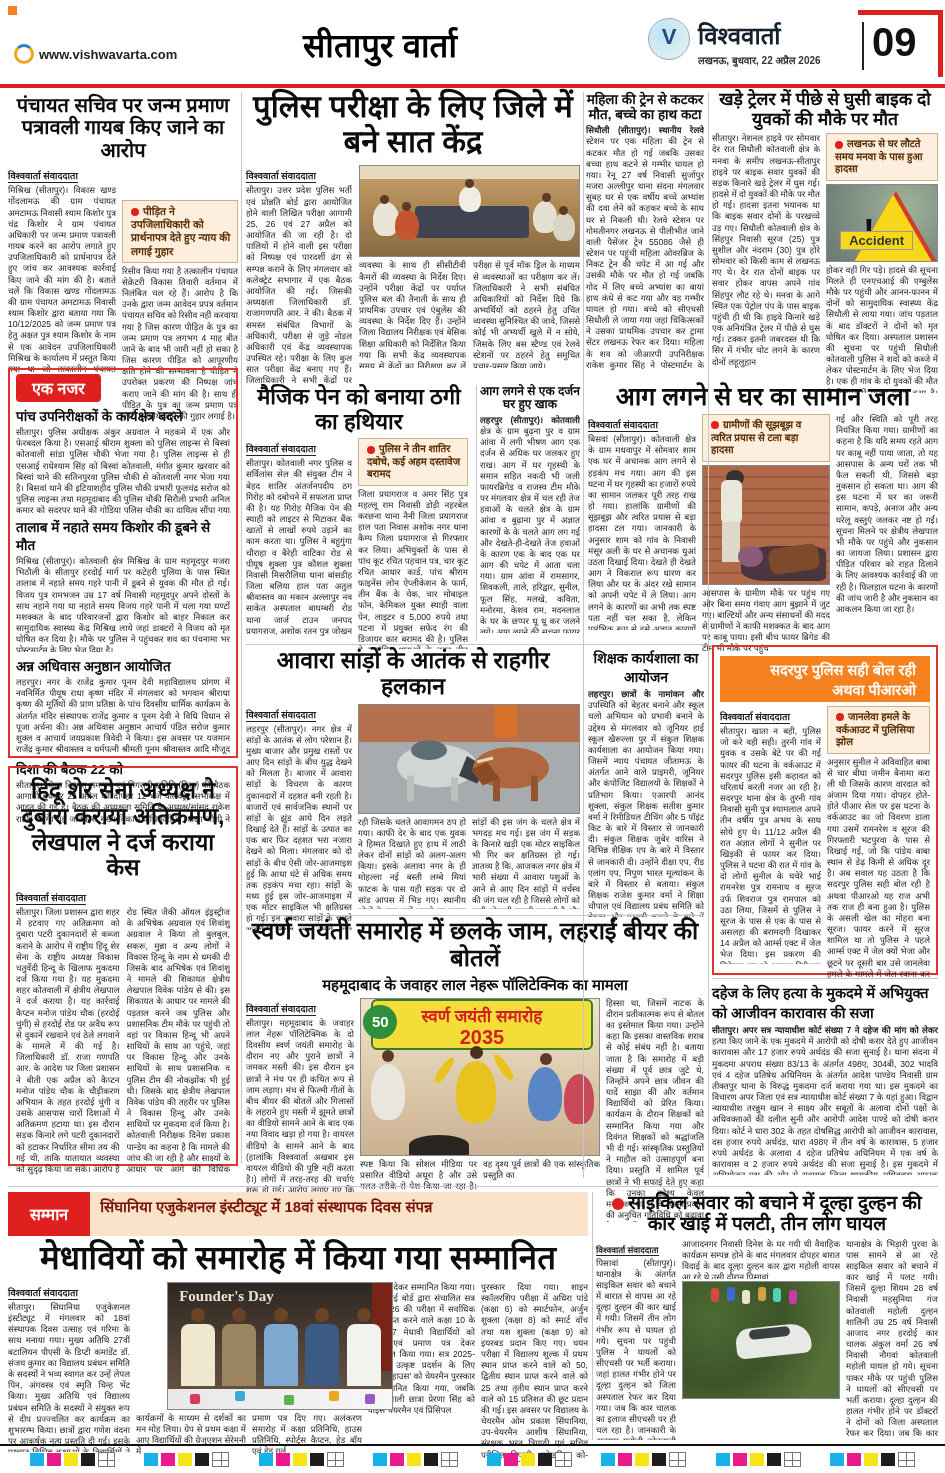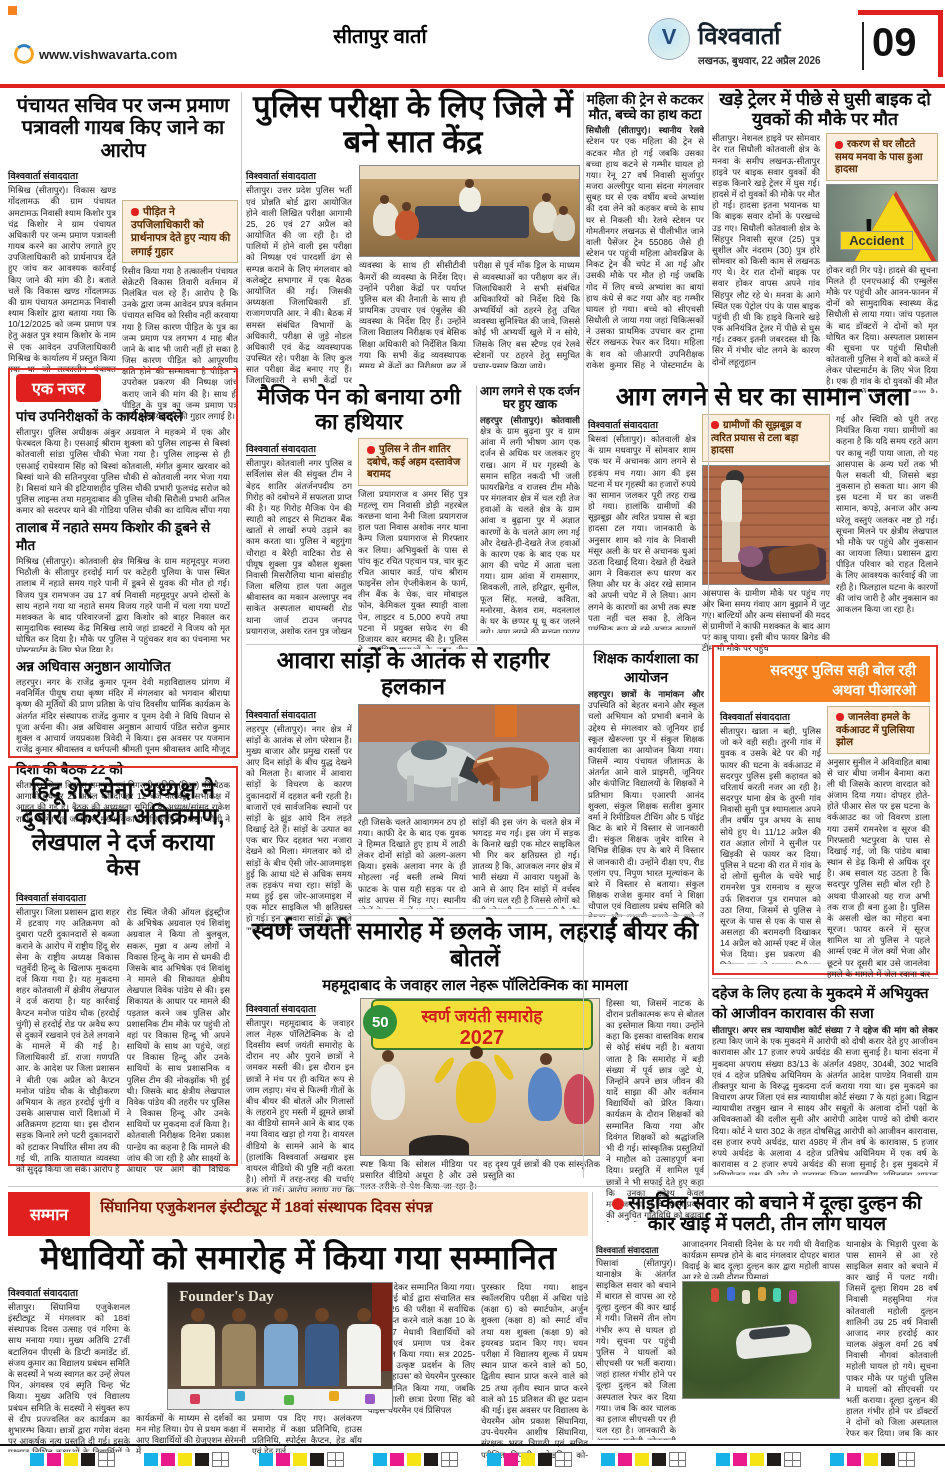--- a/index.html
+++ b/index.html
@@ -3,21 +3,21 @@
 <meta charset="utf-8">
 <style>
   html,body{margin:0;padding:0;background:#ffffff;}
   #page{position:relative;width:945px;height:1473px;background:#fff;overflow:hidden;
         font-family:"Liberation Sans","DejaVu Sans",sans-serif;color:#1c1c1c;}
   .abs{position:absolute;}
   
   .corner-mark{width:9px;height:9px;background:#f4831f;}
   .site{font-weight:bold;font-size:13px;color:#222;display:flex;align-items:center;gap:5px;}
   .e-logo{width:20px;height:20px;border-radius:50%;border:3px solid #f4a21f;border-top-color:#2a7fc1;display:inline-block;box-sizing:border-box;}
-  .edition-title{font-size:20px;font-weight:bold;color:#000;}
+  .edition-title{font-size:33px;font-weight:bold;color:#000;}
   .masthead-logo{width:40px;height:40px;border-radius:50%;background:radial-gradient(circle at 35% 35%,#bfe3f5,#e8f4ec);border:1px solid #9ab;position:relative;}
   .masthead-logo .v{position:absolute;left:0;right:0;top:5px;text-align:center;font-weight:bold;font-size:22px;color:#234a7a;}
   .masthead-name{font-size:24px;font-weight:bold;color:#17212b;}
   .masthead-date{font-size:10px;font-weight:bold;color:#333;margin-top:2px;}
   .pageno{font-size:40px;font-weight:bold;color:#111;line-height:1;}
   .pageno-bracket{border-top:5px solid #e01f1f;border-right:5px solid #e01f1f;width:80px;height:62px;}
   .pageno-sep{width:2px;height:48px;background:#222;}
   .red-rule{height:4px;background:#e01f1f;}
   
   .hl-box{background:#fdeedd;border:1px solid #c9b28c;padding:4px 6px 4px 8px;font-weight:bold;color:#5b2d00;line-height:1.25;}
@@ -162,21 +162,21 @@
   <div class="abs" style="left:586px;top:92px;width:118px;height:286px;">
     <div class="headline" style="font-size:13.5px;">महिला की ट्रेन से कटकर मौत, बच्चे का हाथ कटा</div>
     <div class="col first-line-bold" style="height:246px;margin-top:3px;">सिधौली (सीतापुर)। स्थानीय रेलवे स्टेशन पर एक महिला की ट्रेन से कटकर मौत हो गई जबकि उसका बच्चा हाथ कटने से गम्भीर घायल हो गया। रेनू 27 वर्ष निवासी सुर्जापुर मजरा अल्लीपुर थाना संदना मंगलवार सुबह घर से एक वर्षीय बच्चे अभ्यांश की दवा लेने को कहकर बच्चे के साथ घर से निकली थी। रेलवे स्टेशन पर गोमतीनगर लखनऊ से पीलीभीत जाने वाली पैसेंजर ट्रेन 55086 जैसे ही स्टेशन पर पहुंची महिला ओवरब्रिज के निकट ट्रेन की चपेट में आ गई और उसकी मौके पर मौत हो गई जबकि गोद में लिए बच्चे अभ्यांश का बायां हाथ कंधे से कट गया और वह गम्भीर घायल हो गया। बच्चे को सीएचसी सिधौली ले जाया गया जहां चिकित्सकों ने उसका प्राथमिक उपचार कर ट्रामा सेंटर लखनऊ रेफर कर दिया। महिला के शव को जीआरपी उपनिरीक्षक राकेश कुमार सिंह ने पोस्टमार्टम के लिए भेजने की कार्रवाई की।</div>
   </div>
 
   <div class="abs" style="left:712px;top:90px;width:226px;height:288px;">
     <div class="headline" style="font-size:17.5px;">खड़े ट्रेलर में पीछे से घुसी बाइक दो युवकों की मौके पर मौत</div>
     <div style="display:flex;gap:6px;margin-top:4px;">
       <div class="col" style="width:104px;height:238px;">सीतापुर। नेशनल हाइवे पर सोमवार देर रात सिधौली कोतवाली क्षेत्र के मनवा के समीप लखनऊ-सीतापुर हाइवे पर बाइक सवार युवकों की सड़क किनारे खड़े ट्रेलर में घुस गई। हादसे में दो युवकों की मौके पर मौत हो गई। हादसा इतना भयानक था कि बाइक सवार दोनों के परखच्चे उड़ गए। सिधौली कोतवाली क्षेत्र के सिंहपुर निवासी सूरज (25) पुत्र सुशील और नंदराम (30) पुत्र होरे सोमवार को किसी काम से लखनऊ गए थे। देर रात दोनों बाइक पर सवार होकर वापस अपने गांव सिंहपुर लौट रहे थे। मनवा के आगे स्थित एक पेट्रोल पंप के पास बाइक पहुंची ही थी कि हाइवे किनारे खड़े एक अनियंत्रित ट्रेलर में पीछे से घुस गई। टक्कर इतनी जबरदस्त थी कि सिर में गंभीर चोट लगने के कारण दोनों लहूलुहान</div>
       <div style="width:112px;">
-        <div class="hl-box" style="font-size:10px;"><span class="dot"></span><span>रकरण से घर लौटते समय मनवा के पास हुआ हादसा</span></div>
+        <div class="hl-box" style="font-size:10px;"><span class="dot"></span><span>लखनऊ से घर लौटते समय मनवा के पास हुआ हादसा</span></div>
         <div class="photo ph-accident" style="width:100%;height:78px;margin-top:3px;">
           <div class="acc-tri-border"></div>
           <div class="acc-tri"></div>
           <div class="acc-excl">!</div>
           <div class="acc-label">Accident</div>
         </div>
         <div class="col" style="height:128px;margin-top:3px;">होकर वहीं गिर पड़े। हादसे की सूचना मिलते ही एनएचआई की एम्बुलेंस मौके पर पहुंची और आनन-फानन में दोनों को सामुदायिक स्वास्थ्य केंद्र सिधौली से लाया गया। जांच पड़ताल के बाद डॉक्टरों ने दोनों को मृत घोषित कर दिया। अस्पताल प्रशासन की सूचना पर पहुंची सिधौली कोतवाली पुलिस ने शवों को कब्जे में लेकर पोस्टमार्टम के लिए भेज दिया है। एक ही गांव के दो युवकों की मौत से सिंहपुर में मातम पसरा हुआ है। परिजनों का रो-रोकर बुरा हाल है। स्थानीय लोगों ने हाइवे पर अवैध रूप से खड़े होने वाले ट्रकों और ट्रेलरों के खिलाफ कड़ी कार्रवाई की मांग की है।</div>
       </div>
     </div>
   </div>
@@ -307,21 +307,21 @@
     <div class="subhead" style="font-size:15px;margin-top:2px;">महमूदाबाद के जवाहर लाल नेहरू पॉलिटेक्निक का मामला</div>
     <div style="display:flex;gap:6px;margin-top:4px;">
       <div style="width:108px;">
         <span class="byline">विश्ववार्ता संवाददाता</span>
         <div class="col" style="height:186px;">सीतापुर। महमूदाबाद के जवाहर लाल नेहरू पॉलिटेक्निक के दो दिवसीय स्वर्ण जयंती समारोह के दौरान नए और पुराने छात्रों ने जमकर मस्ती की। इस दौरान इन छात्रों ने मंच पर ही कथित रूप से जाम लड़ाए। मंच से फिल्मी गीतों के बीच बीयर की बोतलें और गिलासों के लहराने हुए मस्ती में झूमते छात्रों का वीडियो सामने आने के बाद एक नया विवाद खड़ा हो गया है। वायरल वीडियो के सामने आने के बाद (हालांकि विश्ववार्ता अखबार इस वायरल वीडियो की पुष्टि नहीं करता है।) लोगों में तरह-तरह की चर्चाएं शुरू हो गईं। आरोप लगाए गए कि कार्यक्रम के दौरान विद्यालय परिसर की मर्यादा का उल्लंघन हुआ। उधर कॉलेज प्रशासन ने इन आरोपों को सिरे से खारिज किया है। कॉलेज के प्रधानाचार्य सीपी त्रिपाठी ने</div>
       </div>
       <div style="width:240px;">
         <div class="photo ph-jubilee" style="width:100%;height:158px;">
           <div class="jub-banner">
             <div class="t1">स्वर्ण जयंती समारोह</div>
-            <div class="t2">2027</div>
+            <div class="t2">2035</div>
           </div>
           <div class="jub-badge">50</div>
           <div class="person" style="left:4%;top:42%;width:34px;height:56px;background:#e8e6dd;"></div>
           <div class="head" style="left:9%;top:33%;width:12px;height:12px;"></div>
           <div class="person" style="left:40%;top:40%;width:40px;height:62px;background:#e8c31f;"></div>
           <div class="head" style="left:46%;top:30%;width:13px;height:13px;background:#4a2e1c;"></div>
           <div class="person" style="left:33%;top:36%;width:9px;height:30px;background:#e8c31f;transform:rotate(35deg);"></div>
           <div class="person" style="left:58%;top:34%;width:9px;height:30px;background:#e8c31f;transform:rotate(-35deg);"></div>
           <div class="person" style="left:70%;top:44%;width:34px;height:54px;background:#5a86c5;"></div>
           <div class="head" style="left:75%;top:35%;width:12px;height:12px;"></div>

